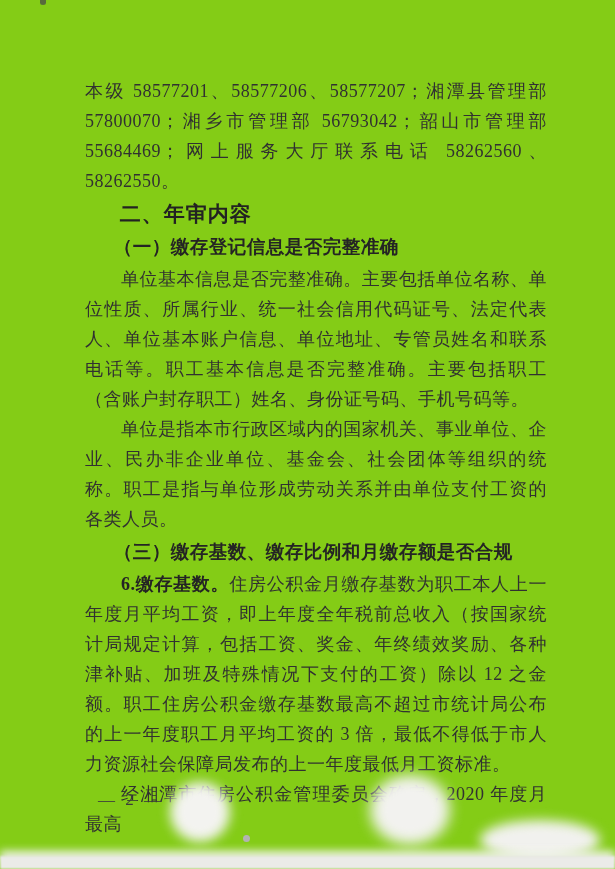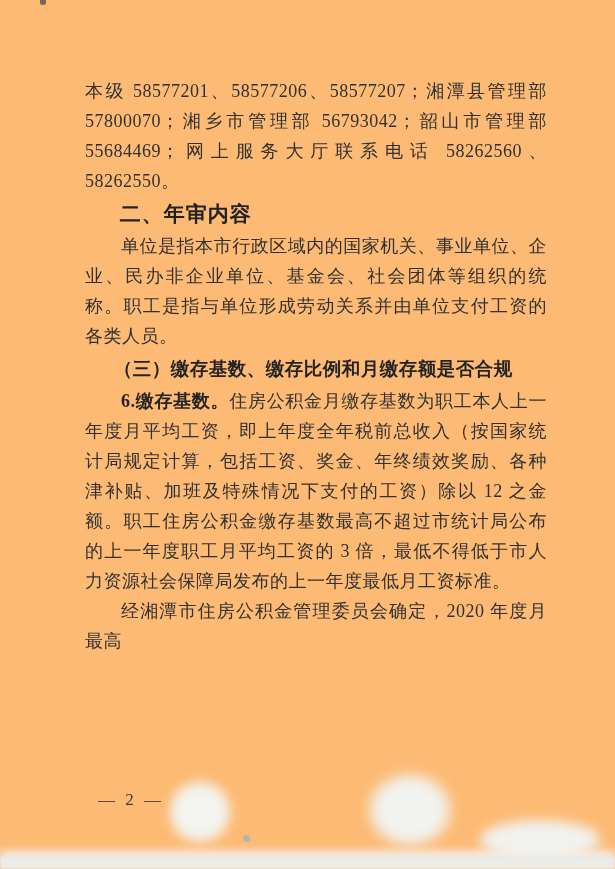--- a/index.html
+++ b/index.html
@@ -4,21 +4,21 @@
 <style>
   html, body {
     margin: 0;
     padding: 0;
     background: #ffffff;
   }
   .page {
     position: relative;
     width: 615px;
     height: 869px;
-    background: #fdba74;
+    background: #84cc16;
     overflow: hidden;
     font-family: "Liberation Serif", "DejaVu Serif", serif;
     color: #313131;
   }
   .content {
     position: absolute;
     left: 85px;
     top: 76px;
     width: 462px;
     font-size: 18px;
@@ -147,21 +147,23 @@
 <div class="page">
 
   <div class="corner-speck"></div>
 
   <div class="content">
 
     <p class="body cont">本级 58577201、58577206、58577207；湘潭县管理部 57800070；湘乡市管理部 56793042；韶山市管理部 55684469；网上服务大厅联系电话 58262560、58262550。</p>
 
     <div class="h1">二、年审内容</div>
 
+    <div class="h2">（一）缴存登记信息是否完整准确</div>
 
+    <p class="body">单位基本信息是否完整准确。主要包括单位名称、单位性质、所属行业、统一社会信用代码证号、法定代表人、单位基本账户信息、单位地址、专管员姓名和联系电话等。职工基本信息是否完整准确。主要包括职工（含账户封存职工）姓名、身份证号码、手机号码等。</p>
 
 
     <p class="body">单位是指本市行政区域内的国家机关、事业单位、企业、民办非企业单位、基金会、社会团体等组织的统称。职工是指与单位形成劳动关系并由单位支付工资的各类人员。</p>
 
     <div class="h2">（三）缴存基数、缴存比例和月缴存额是否合规</div>
 
     <p class="body"><span class="lead">6.缴存基数。</span><span>住房公积金月缴存基数为职工本人上一年度月平均工资，即上年度全年税前总收入（按国家统计局规定计算，包括工资、奖金、年终绩效奖励、各种津补贴、加班及特殊情况下支付的工资）除以 12 之金额。职工住房公积金缴存基数最高不超过市统计局公布的上一年度职工月平均工资的 3 倍，最低不得低于市人力资源社会保障局发布的上一年度最低月工资标准。</span></p>
 
     <p class="body">经湘潭市住房公积金管理委员会确定，2020 年度月最高</p>
 

